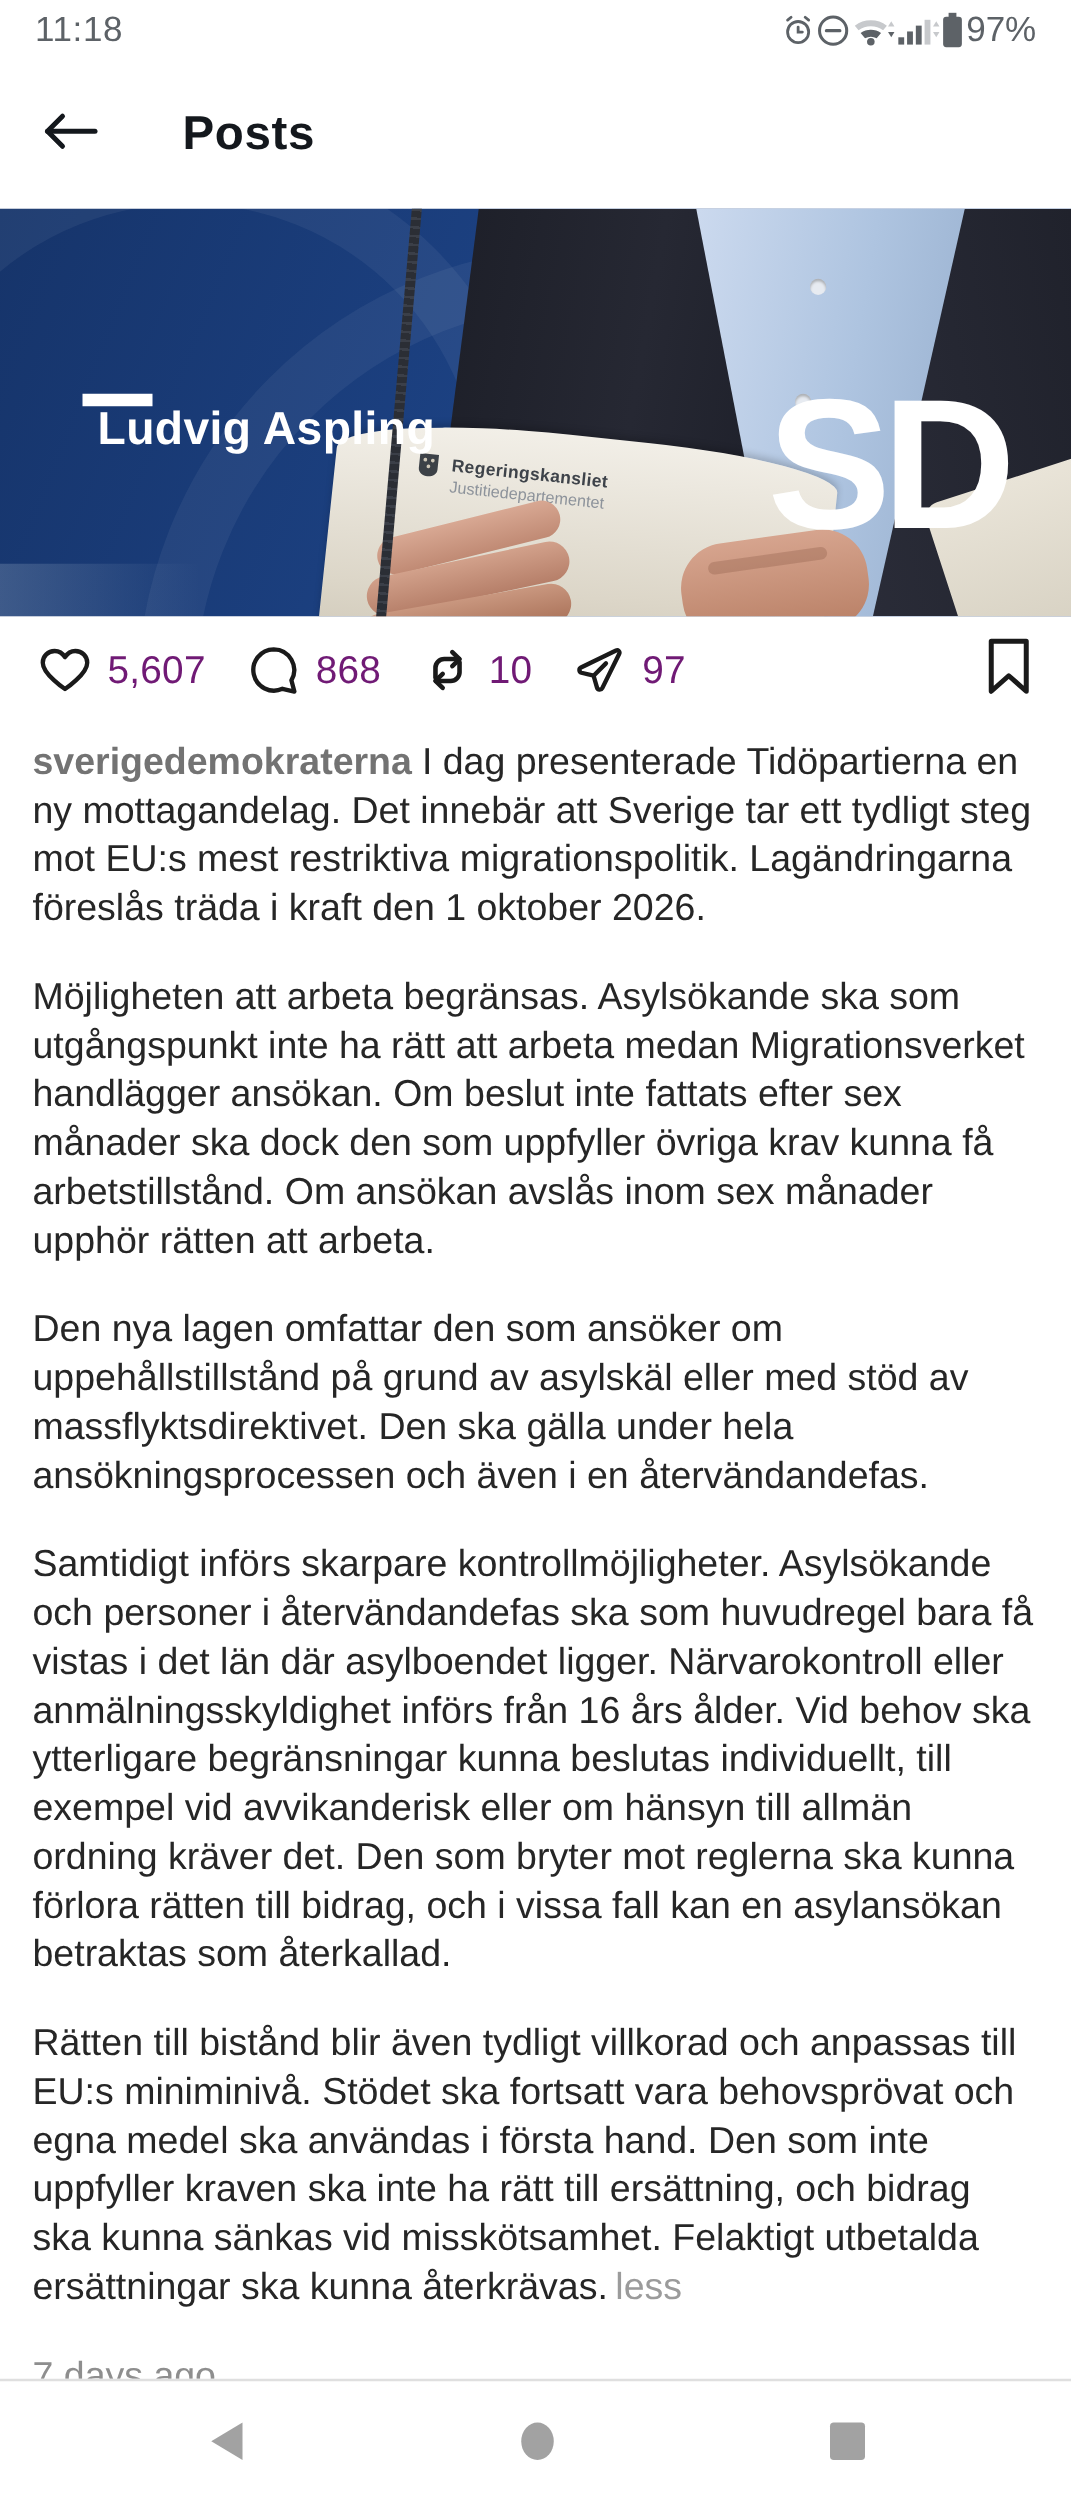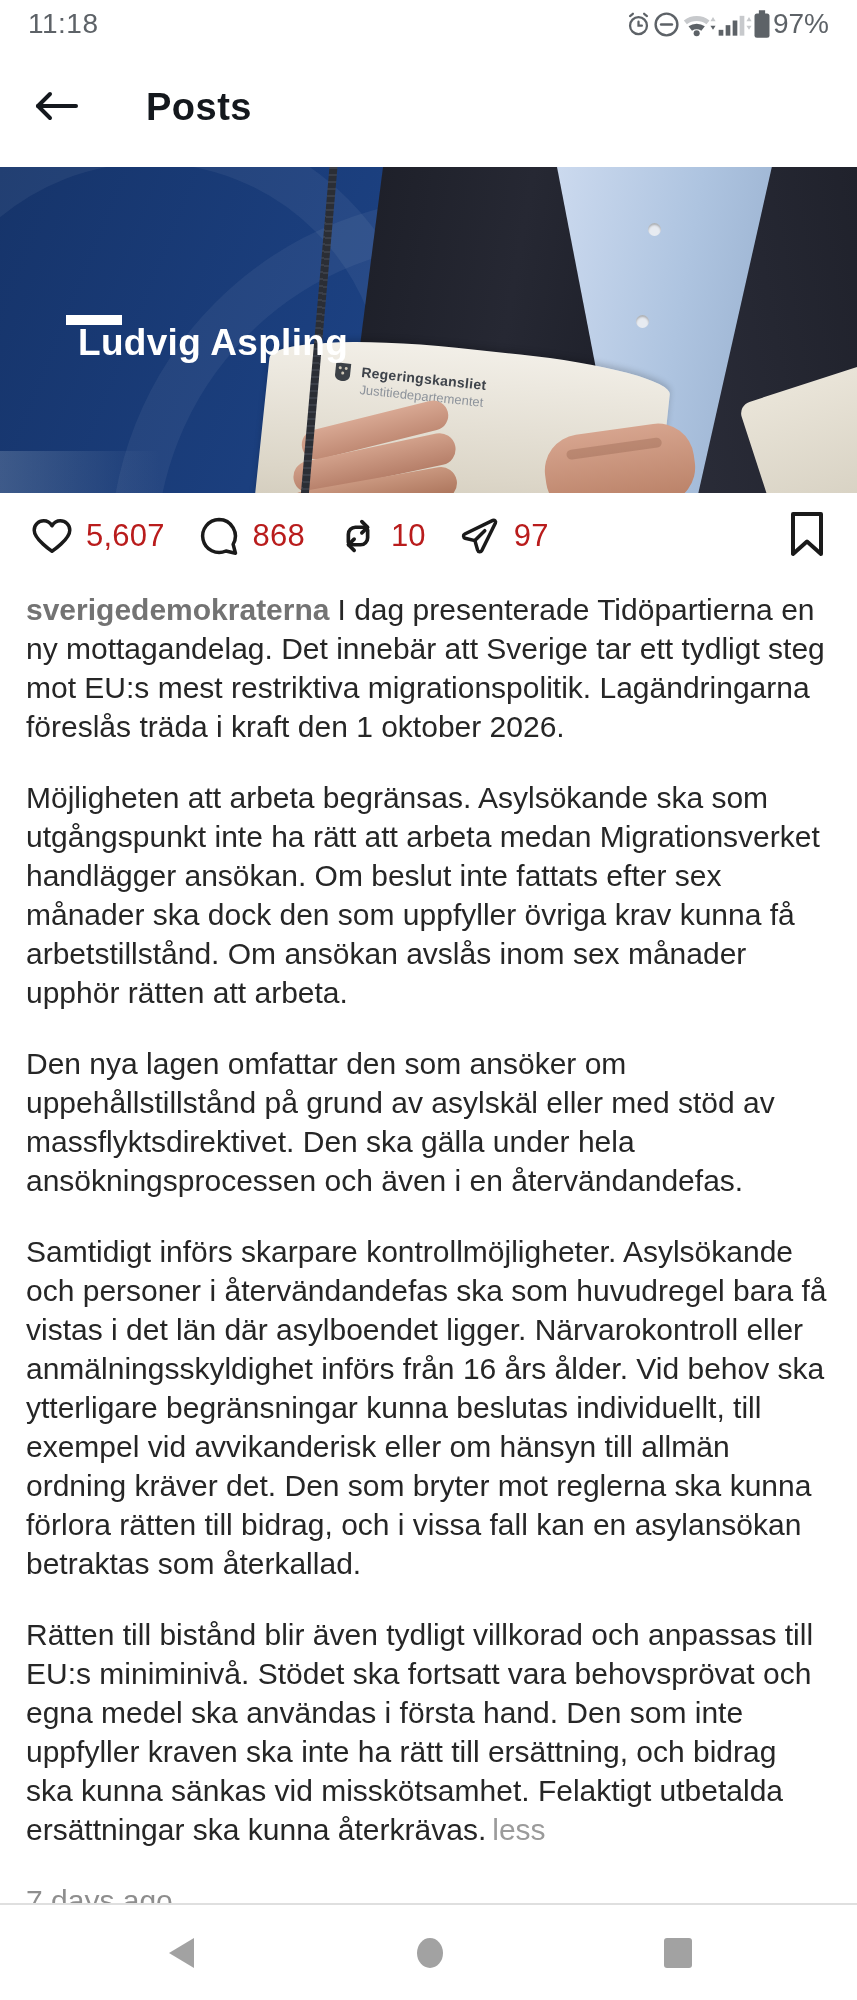--- a/index.html
+++ b/index.html
@@ -66,21 +66,21 @@
     font-size:37px; letter-spacing:.3px;margin-left:15px; }
   .photo-role { position:absolute; left:63px; top:212px; color:#fff; font-weight:700;
     font-size:21px; letter-spacing:.3px; }
   .photo-logo { position:absolute; left:614px; top:146px; color:#ffffff; font-weight:800;
     font-size:148px; line-height:118px; letter-spacing:-7px; }
 
   
   .action-row { height:85px; display:flex; align-items:center; padding:0 30px; }
   .act-group { display:flex; align-items:center; margin-right:32px; }
   .act-group svg { display:block; }
-  .act-count { font-size:31px; color:#b91c1c; margin-left:12px; letter-spacing:.2px;text-align:center; }
+  .act-count { font-size:31px; color:#701a75; margin-left:12px; letter-spacing:.2px;text-align:center; }
   .bookmark-btn { margin-left:auto; }
 
   
   .caption { padding:12px 26px 0 26px; font-size:30px; line-height:39px; color:#262626; }
   .caption p { margin-bottom:32px; }
   .username { font-weight:700; margin-right:8px; color:#737373; }
   .less { color:#9b9b9b; margin-left:6px;text-align:center; }
   .timestamp { font-size:30px; color:#8e8e8e; margin-top:14px; }
 
   
@@ -178,20 +178,21 @@
         </span>
       </div>
     </div>
     <div class="hand hand-l1"></div>
     <div class="hand hand-l2"></div>
     <div class="hand hand-l3"></div>
     <div class="hand hand-r"></div>
     <div class="mic"></div>
     <div class="accent-dash"></div>
     <div class="photo-name">Ludvig Aspling</div>
+    <div class="photo-logo">SD</div>
   </div>
 
   <div class="action-row">
     <div class="act-group">
       <span>
         <svg width="44" height="44" viewBox="0 0 24 24" fill="none" stroke="#1a1a1a" stroke-width="1.9" stroke-linecap="round" stroke-linejoin="round">
           <path d="M16.5 3.7c-1.9 0-3.5 1.1-4.5 2.7-1-1.6-2.6-2.7-4.5-2.7C4.6 3.7 2.3 6 2.3 8.8c0 5 9.7 11.5 9.7 11.5s9.7-6.5 9.7-11.5c0-2.8-2.3-5.1-5.2-5.1z"></path>
         </svg>
       </span>
       <span class="act-count">5,607</span>

